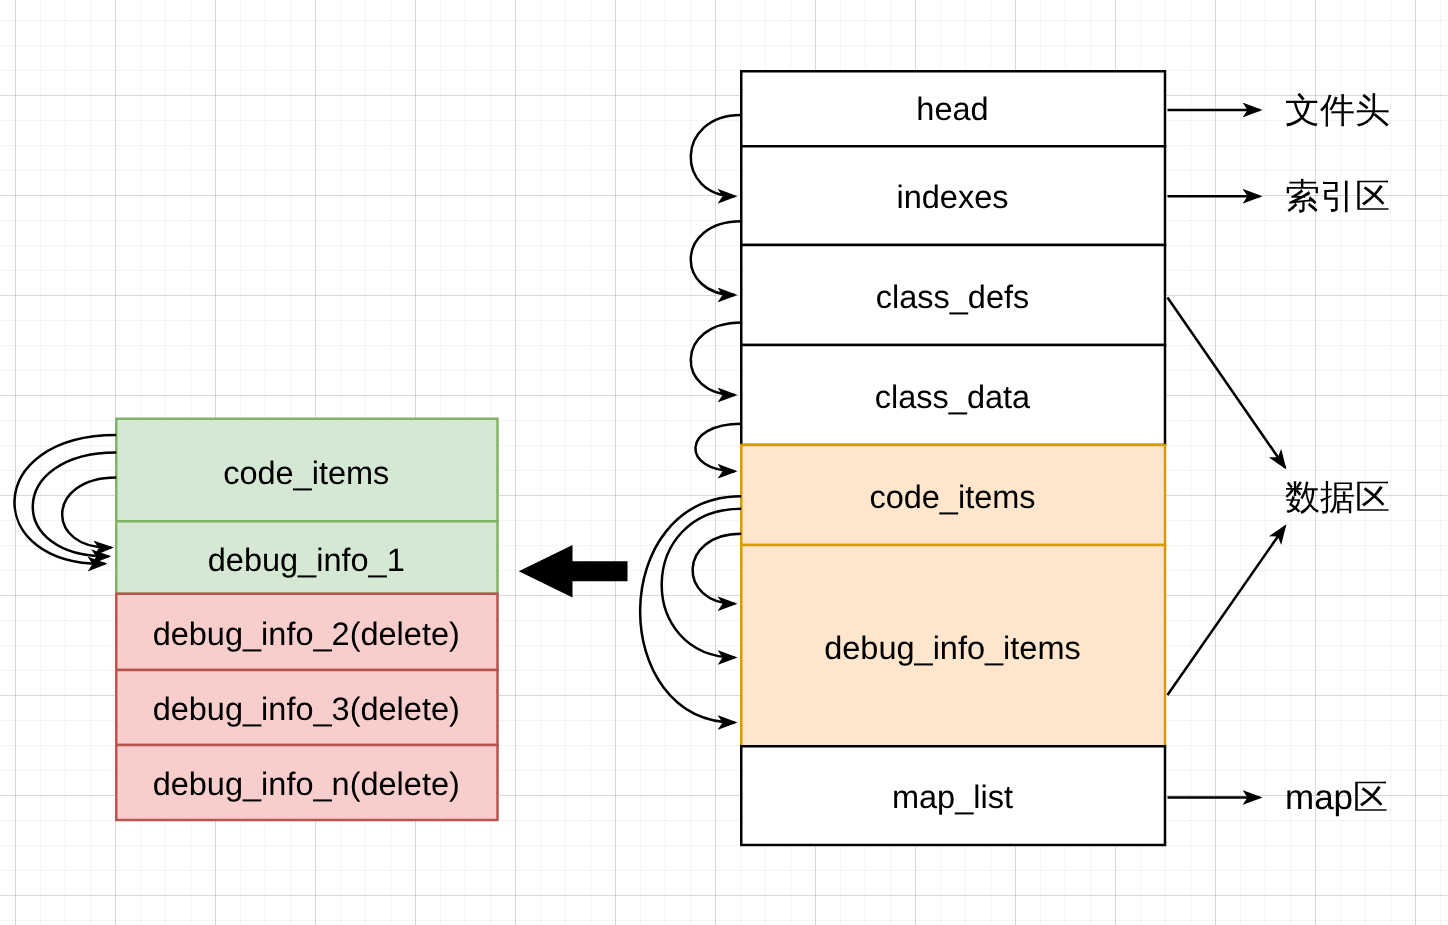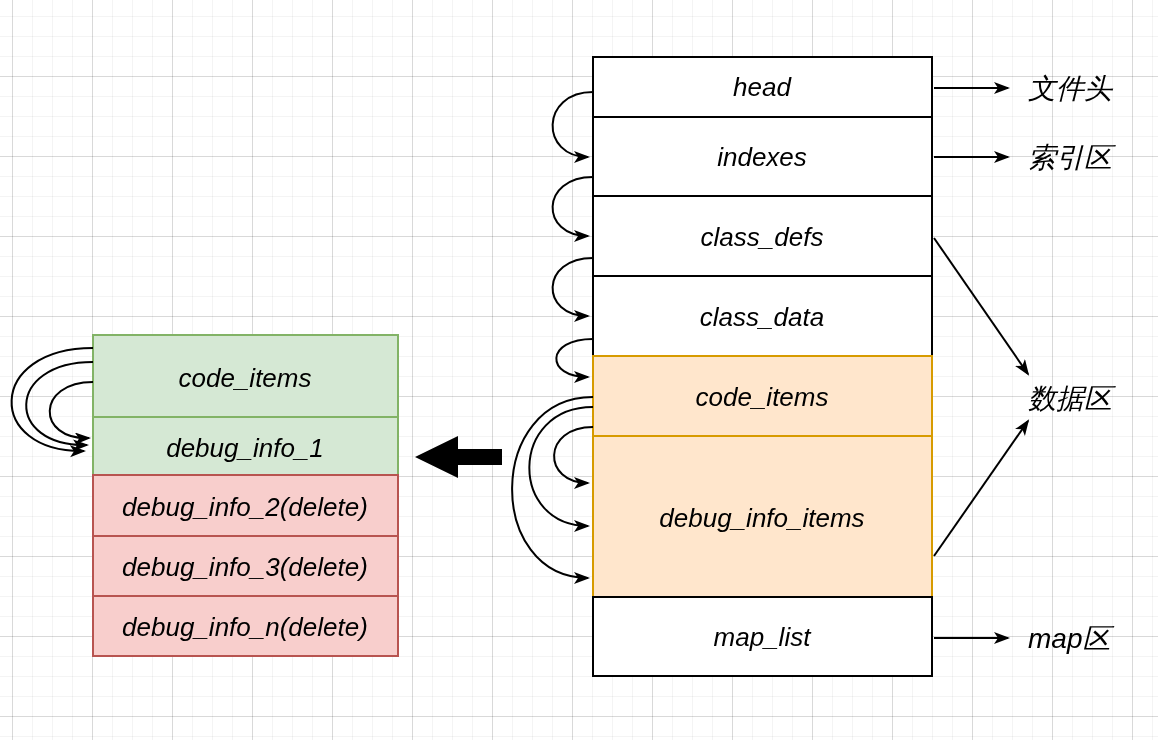--- a/index.html
+++ b/index.html
@@ -10,21 +10,20 @@
     background-color: #ffffff;
     background-image:
       linear-gradient(to right, rgba(0,0,0,0.11) 1px, transparent 1px),
       linear-gradient(to bottom, rgba(0,0,0,0.11) 1px, transparent 1px),
       linear-gradient(to right, rgba(0,0,0,0.045) 1px, transparent 1px),
       linear-gradient(to bottom, rgba(0,0,0,0.045) 1px, transparent 1px);
     background-size: 80px 80px, 80px 80px, 20px 20px, 20px 20px;
     background-position: 12px 0, 0 76px, 12px 0, 0 16px;
     overflow: hidden;
     font-family: "Liberation Sans", sans-serif;
-    font-style: italic;
   }
   .canvas svg { position: absolute; left: 0; top: 0; }
   .shape { stroke-width: 2; }
   .edge { fill: none; stroke-width: 2; }
   .box-label { font-family: "Liberation Sans", sans-serif; font-size: 26px; fill: #000000; text-anchor: middle; }
   .region-label { font-family: "Liberation Sans", sans-serif; font-size: 28px; fill: #000000; text-anchor: start; }
 </style>
 </head>
 <body>
 

